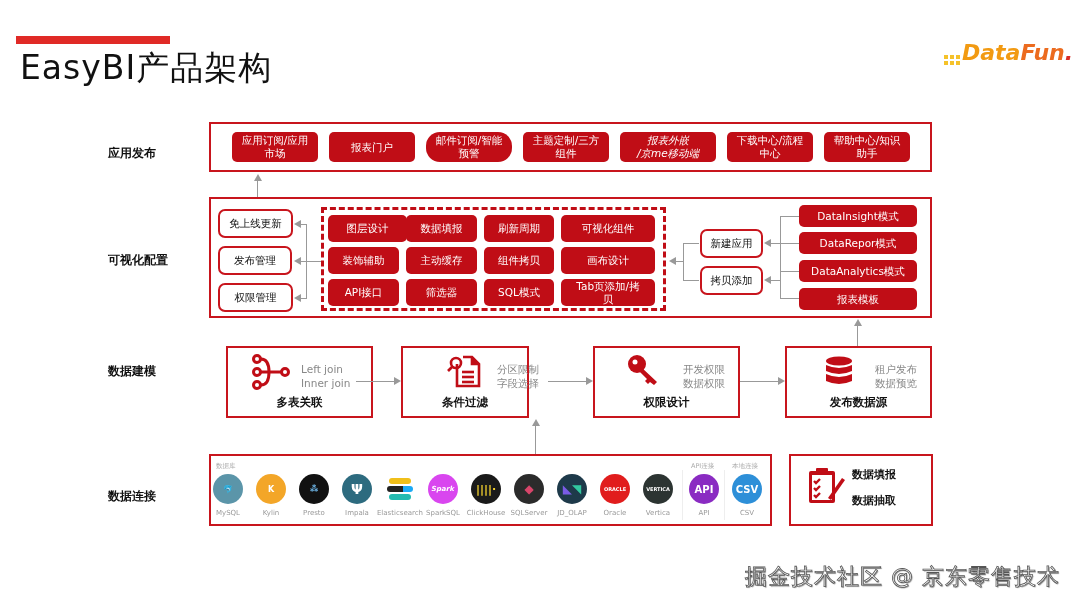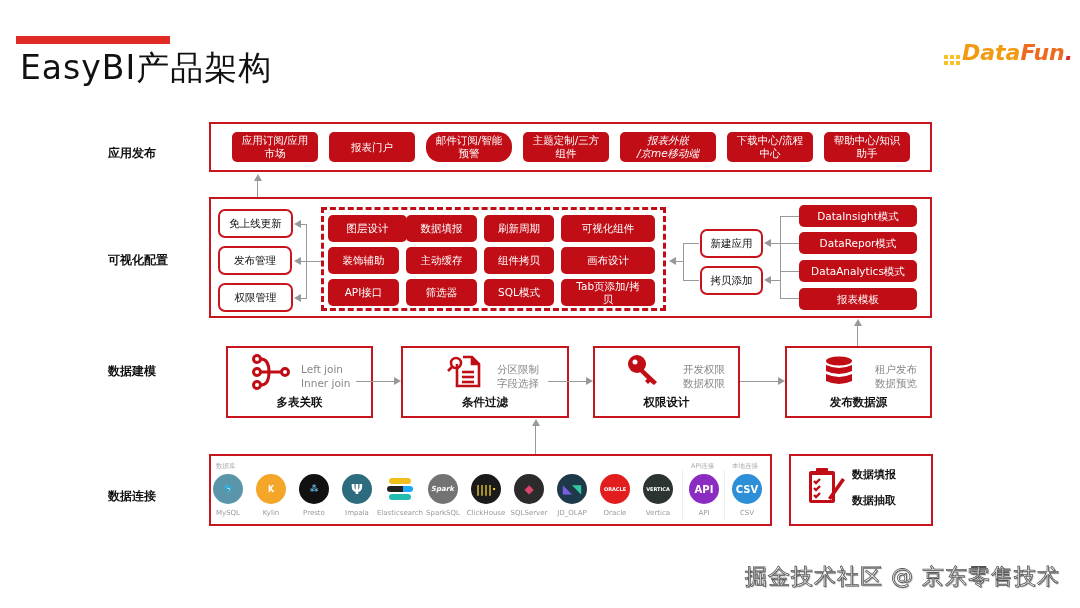--- a/index.html
+++ b/index.html
@@ -156,21 +156,21 @@
         <path d="M9 18 L29 18"></path>
     </g>
   </svg>
   <div class="model-sub" style="left:73px; top:14px;">Left join
 Inner join</div>
   <div class="model-title">多表关联</div>
 </div>
 <div class="abs line" style="left:356px; top:381px; width:39px; height:1px;"></div>
 <div class="abs arrow-r" style="left:394px; top:377px;"></div>
 
-<div class="abs model-box" style="left:401px; top:346px; width:168px; height:72px;">
+<div class="abs model-box" style="left:401px; top:346px; width:128px; height:72px;">
   <svg class="abs" style="left:44px; top:6px;" width="36" height="36" viewBox="0 0 36 36">
     <g fill="none" stroke="#c00d16" stroke-width="2.6">
       <path d="M10 10 L10 32 L32 32 L32 10 L25 3 L16 3"></path>
         <path d="M25 3 L25 10 L32 10" fill="#c00d16"></path>
       <line x1="15" y1="18" x2="27" y2="18"></line>
         <line x1="15" y1="23" x2="27" y2="23"></line>
         <line x1="15" y1="28" x2="27" y2="28"></line>
       <circle cx="9" cy="9" r="5"></circle>
         <line x1="5" y1="13" x2="1" y2="17"></line>
     </g>
@@ -240,21 +240,21 @@
 </div>
 <div class="ds-item" style="left:375px;">
   <div class="ds-circle" style="background:#fff; flex-direction:column; gap:2px;">
     <span style="display:block; width:22px; height:6px; background:#f0bf1a; border-radius:3px;"></span>
     <span style="display:block; width:26px; height:6px; background:#222; border-radius:3px; border-right:10px solid #1ba9f5;"></span>
     <span style="display:block; width:22px; height:6px; background:#24bbb1; border-radius:3px;"></span>
   </div>
   <div class="ds-label">Elasticsearch</div>
 </div>
 <div class="ds-item" style="left:418px;">
-  <div class="ds-circle" style="background:#737373; font-style:italic; font-size:7px;">Spark</div>
+  <div class="ds-circle" style="background:#d946ef; font-style:italic; font-size:7px;">Spark</div>
   <div class="ds-label">SparkSQL</div>
 </div>
 <div class="ds-item" style="left:461px;">
   <div class="ds-circle" style="background:#1a1a1a; color:#f4d22e; font-size:11px;">||||·</div>
   <div class="ds-label">ClickHouse</div>
 </div>
 <div class="ds-item" style="left:504px;">
   <div class="ds-circle" style="background:#2b2b2b; color:#d8456a; font-size:12px;">◆</div>
   <div class="ds-label">SQLServer</div>
 </div>

